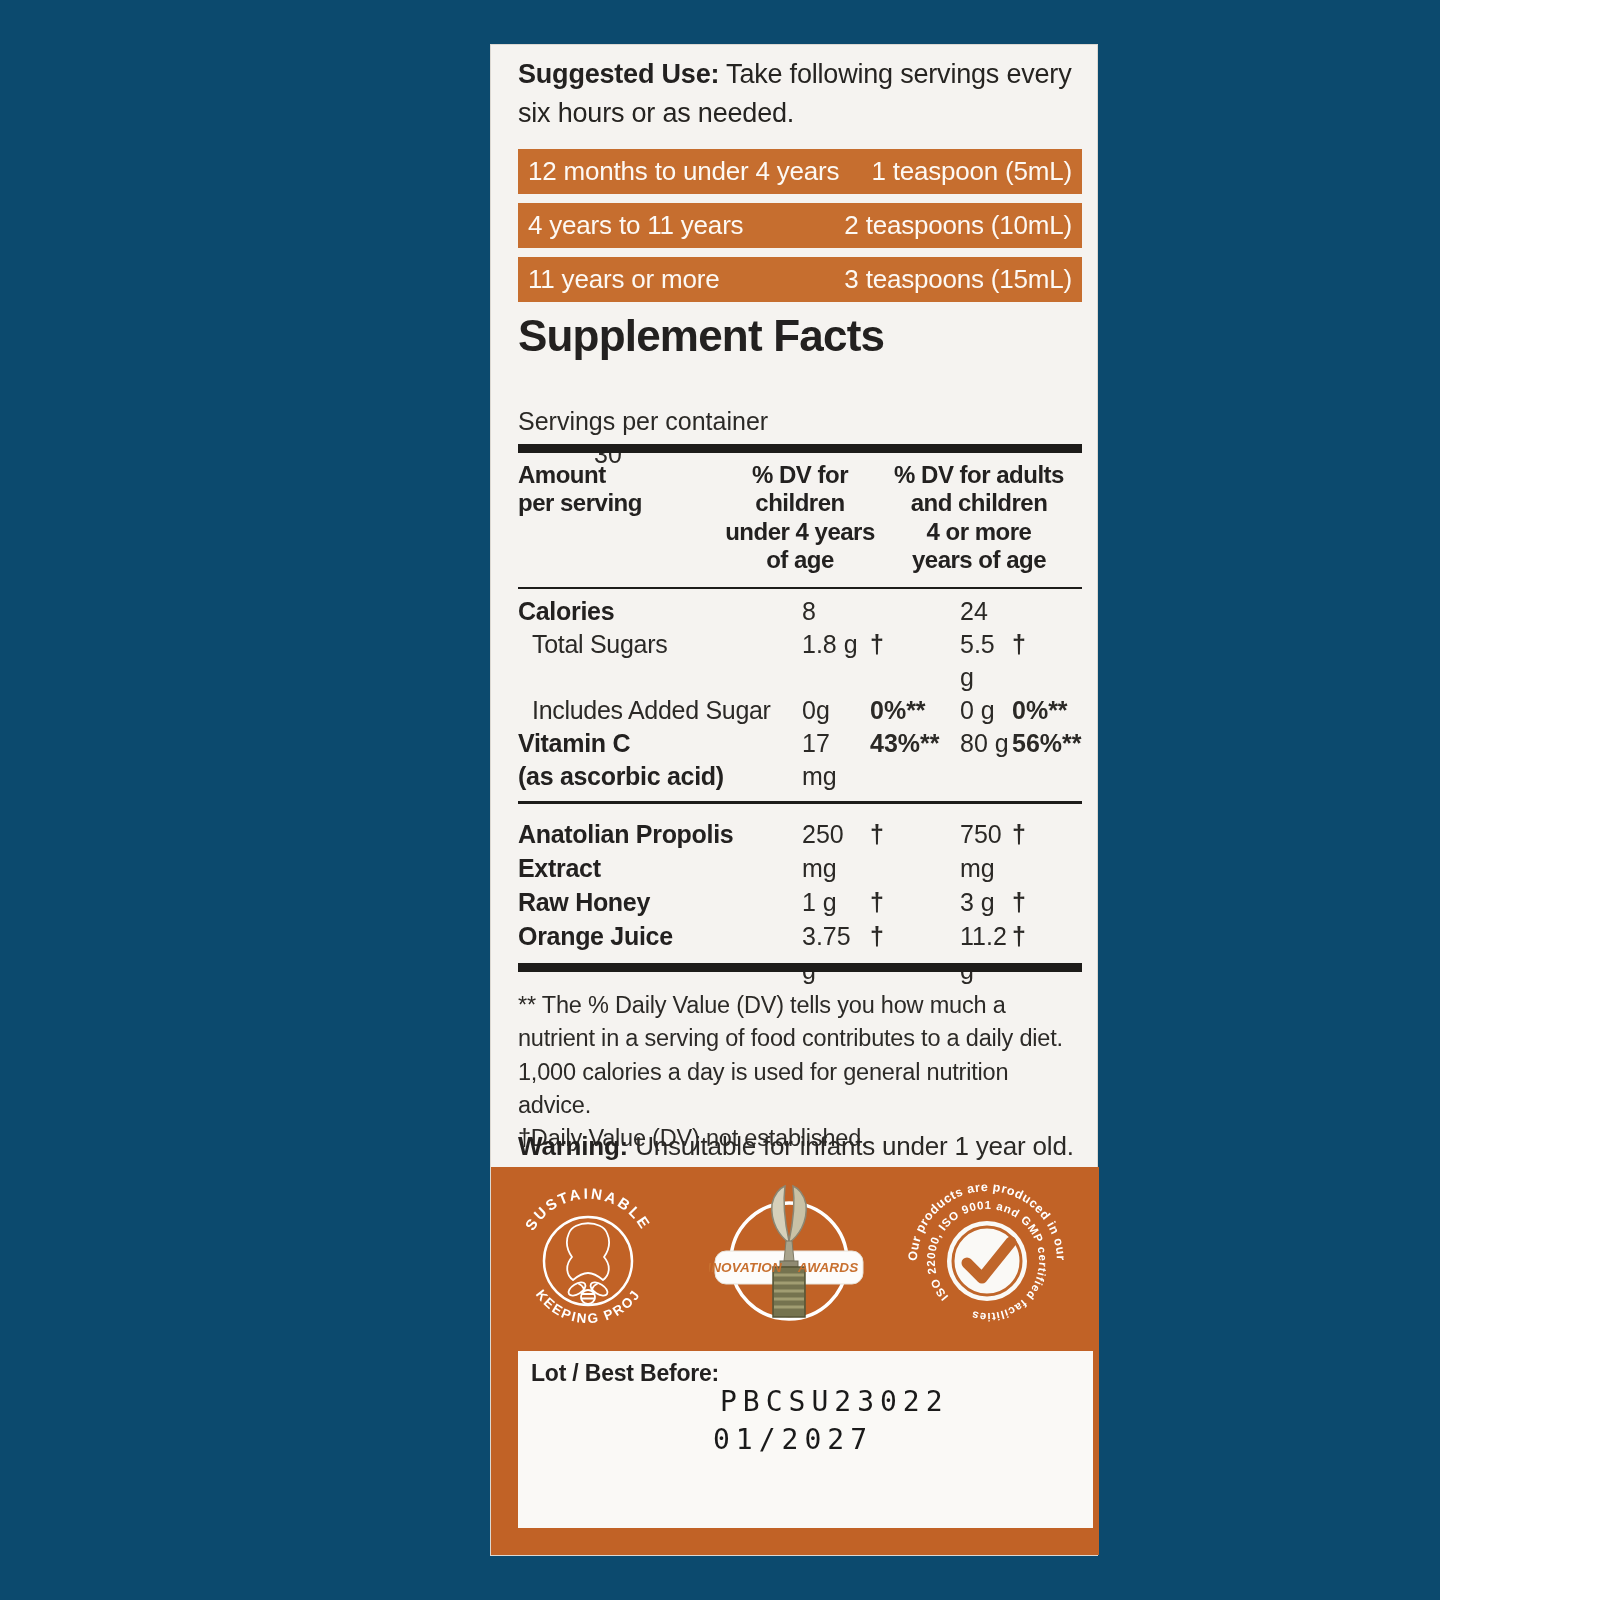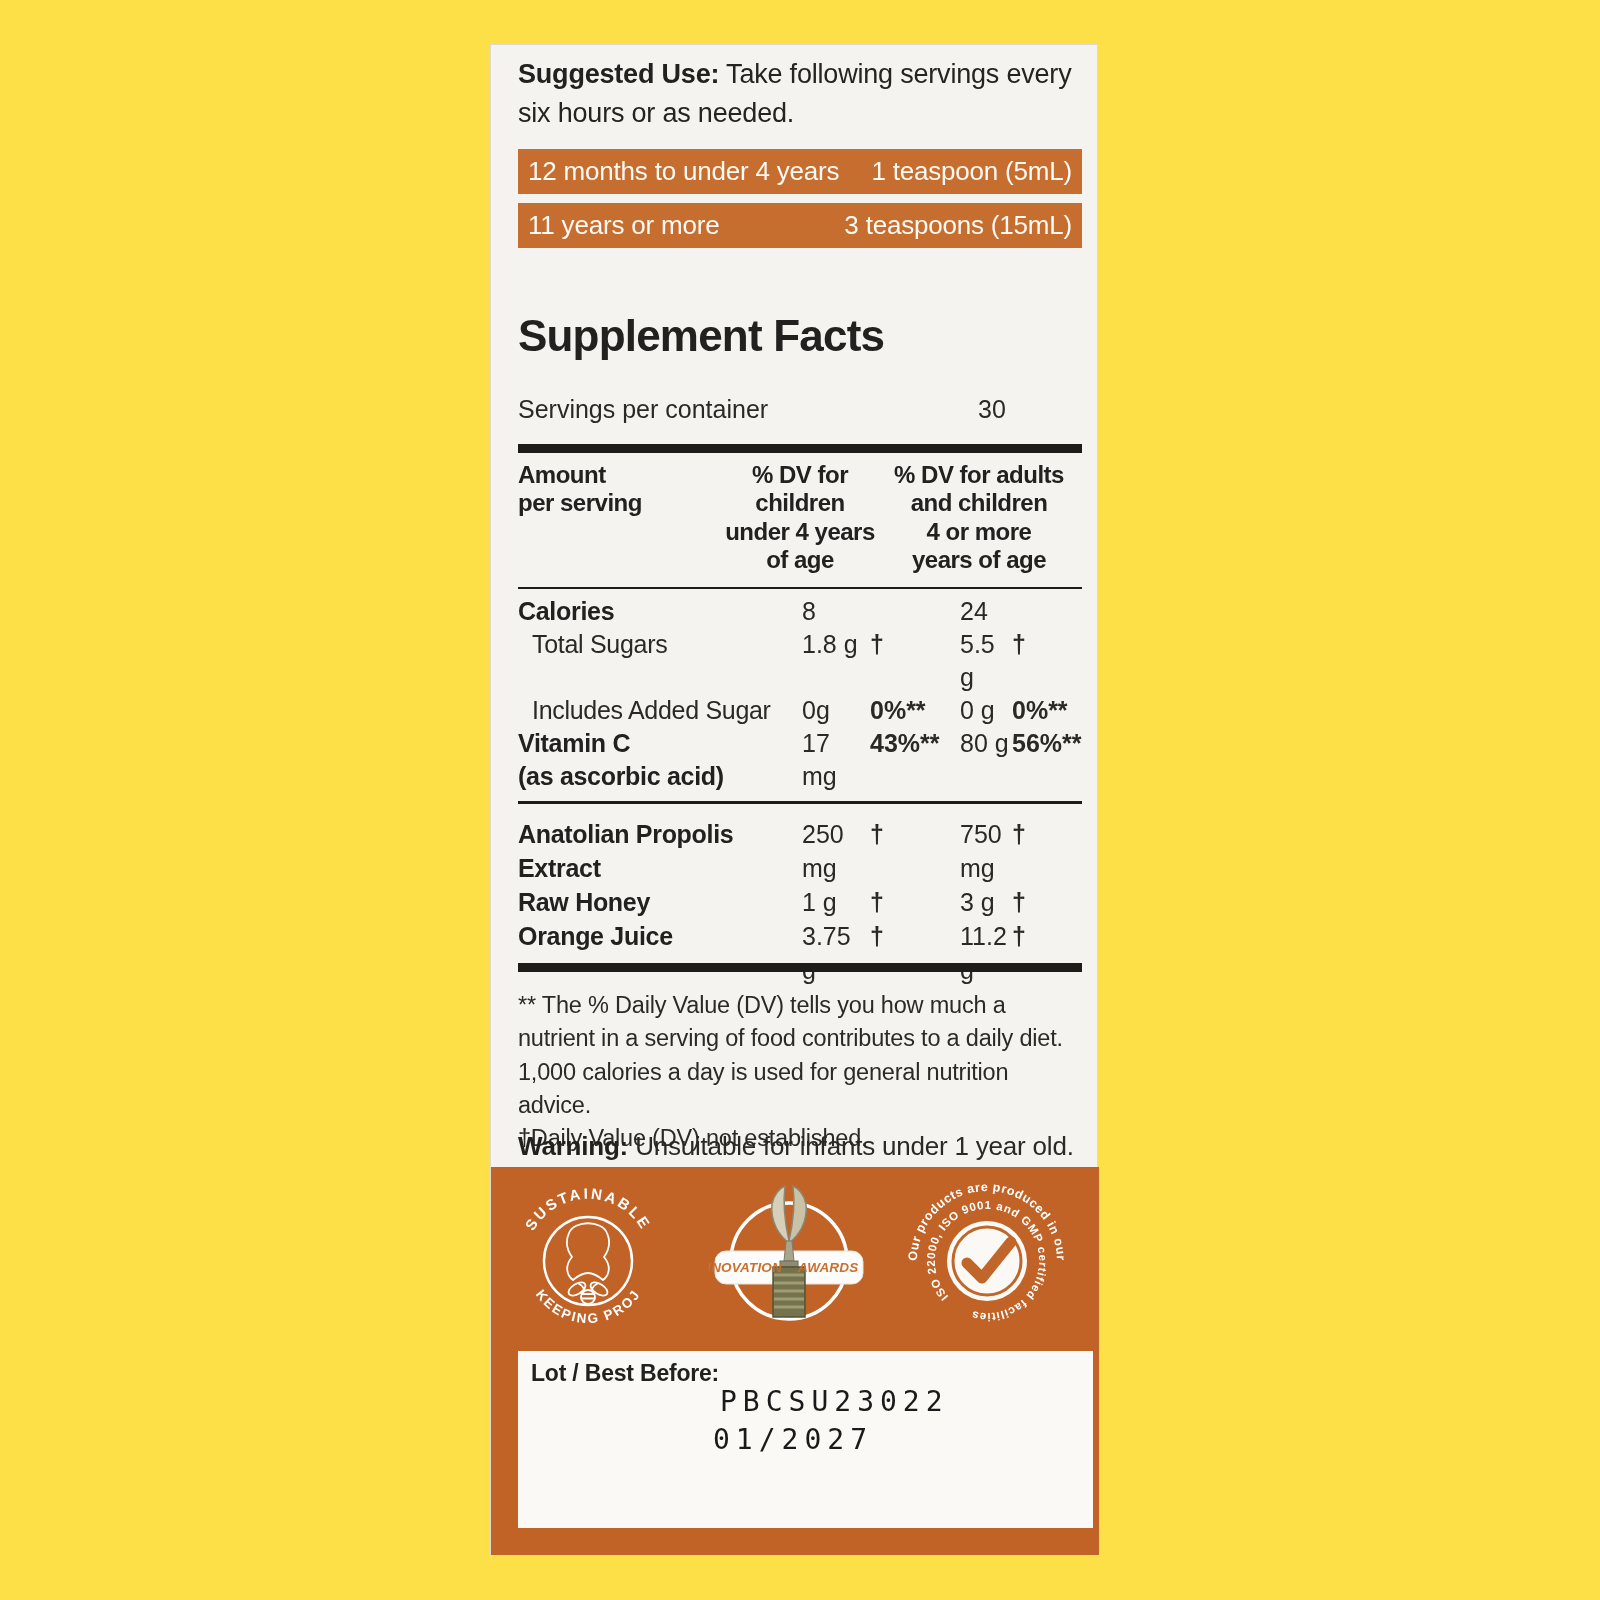--- a/index.html
+++ b/index.html
@@ -1,36 +1,36 @@
 <!DOCTYPE html>
 <html><head>
 <meta charset="utf-8">
 <style>
   html,body{margin:0;padding:0;background:#ffffff;}
   body{font-family:"Liberation Sans", sans-serif; color:#2e2c29; -webkit-font-smoothing:antialiased;}
-  .page{position:relative;width:1600px;height:1600px;background:#fde047;overflow:hidden;}
+  .page{position:relative;width:1440px;height:1600px;background:#0c4a6e;overflow:hidden;}
   .card{position:absolute;left:490px;top:44px;width:608px;height:1512px;background:#f5f3f0;border:1px solid #dcd8d2;box-sizing:border-box;}
   .sec{position:absolute;left:27px;width:564px;}
 
   
   .suggested{top:10px;font-size:27px;line-height:1.45;color:#262421;letter-spacing:-0.2px;}
   .b{font-weight:bold;color:#232120;}
 
   
   .bars{top:104px;}
   .dosage-bar{height:45px;margin-bottom:9px;background:#c66e2f;display:flex;align-items:center;justify-content:space-between;padding:0 10px;box-sizing:border-box;color:#fdf9f4;font-size:26px;letter-spacing:-0.2px;gap:24px;}
 
   
   .sf-title{top:266px;margin:0;font-size:44px;font-weight:bold;letter-spacing:-0.8px;color:#232120;}
   .srow{display:flex;font-size:25px;line-height:33px;color:#2b2926;}
   .srow .lab{flex:1;}
   .srow .v1{width:180px;text-align:center;}
   .srow .v2{width:168px;text-align:center;}
   .serv1{top:326px;}
-  .serv2{top:348px;}
+  .serv2{top:360px;flex-direction:column;}
   .rule{background:#1d1c1a;}
   .rule.thick{height:9px;}
   .rule.thin{height:2px;}
   .rule.med{height:3px;}
   .r1{top:399px;} .r2{top:542px;} .r3{top:756px;} .r4{top:918px;}
 
   .fhead{top:416px;display:flex;font-size:24px;font-weight:bold;line-height:1.18;color:#232120;letter-spacing:-0.5px;}
   .fhead .hname{width:193px;white-space:pre-line;}
   .fhead .hchild{width:178px;text-align:center;white-space:pre-line;}
   .fhead .hadult{width:180px;text-align:center;white-space:pre-line;}
@@ -73,20 +73,24 @@
 
     <div class="sec suggested">
       <span class="b">Suggested Use:</span>
       <span>Take following servings every six hours or as needed.</span>
     </div>
 
     <div class="sec bars">
       <div class="dosage-bar">
         <span>12 months to under 4 years</span>
         <span>1 teaspoon (5mL)</span>
+      </div>
+      <div class="dosage-bar">
+        <span>4 years to 11 years</span>
+        <span>2 teaspoons (10mL)</span>
       </div>
       <div class="dosage-bar">
         <span>11 years or more</span>
         <span>3 teaspoons (15mL)</span>
       </div>
     </div>
 
     <h1 class="sec sf-title">Supplement Facts</h1>
 
     <div class="sec srow serv2">

